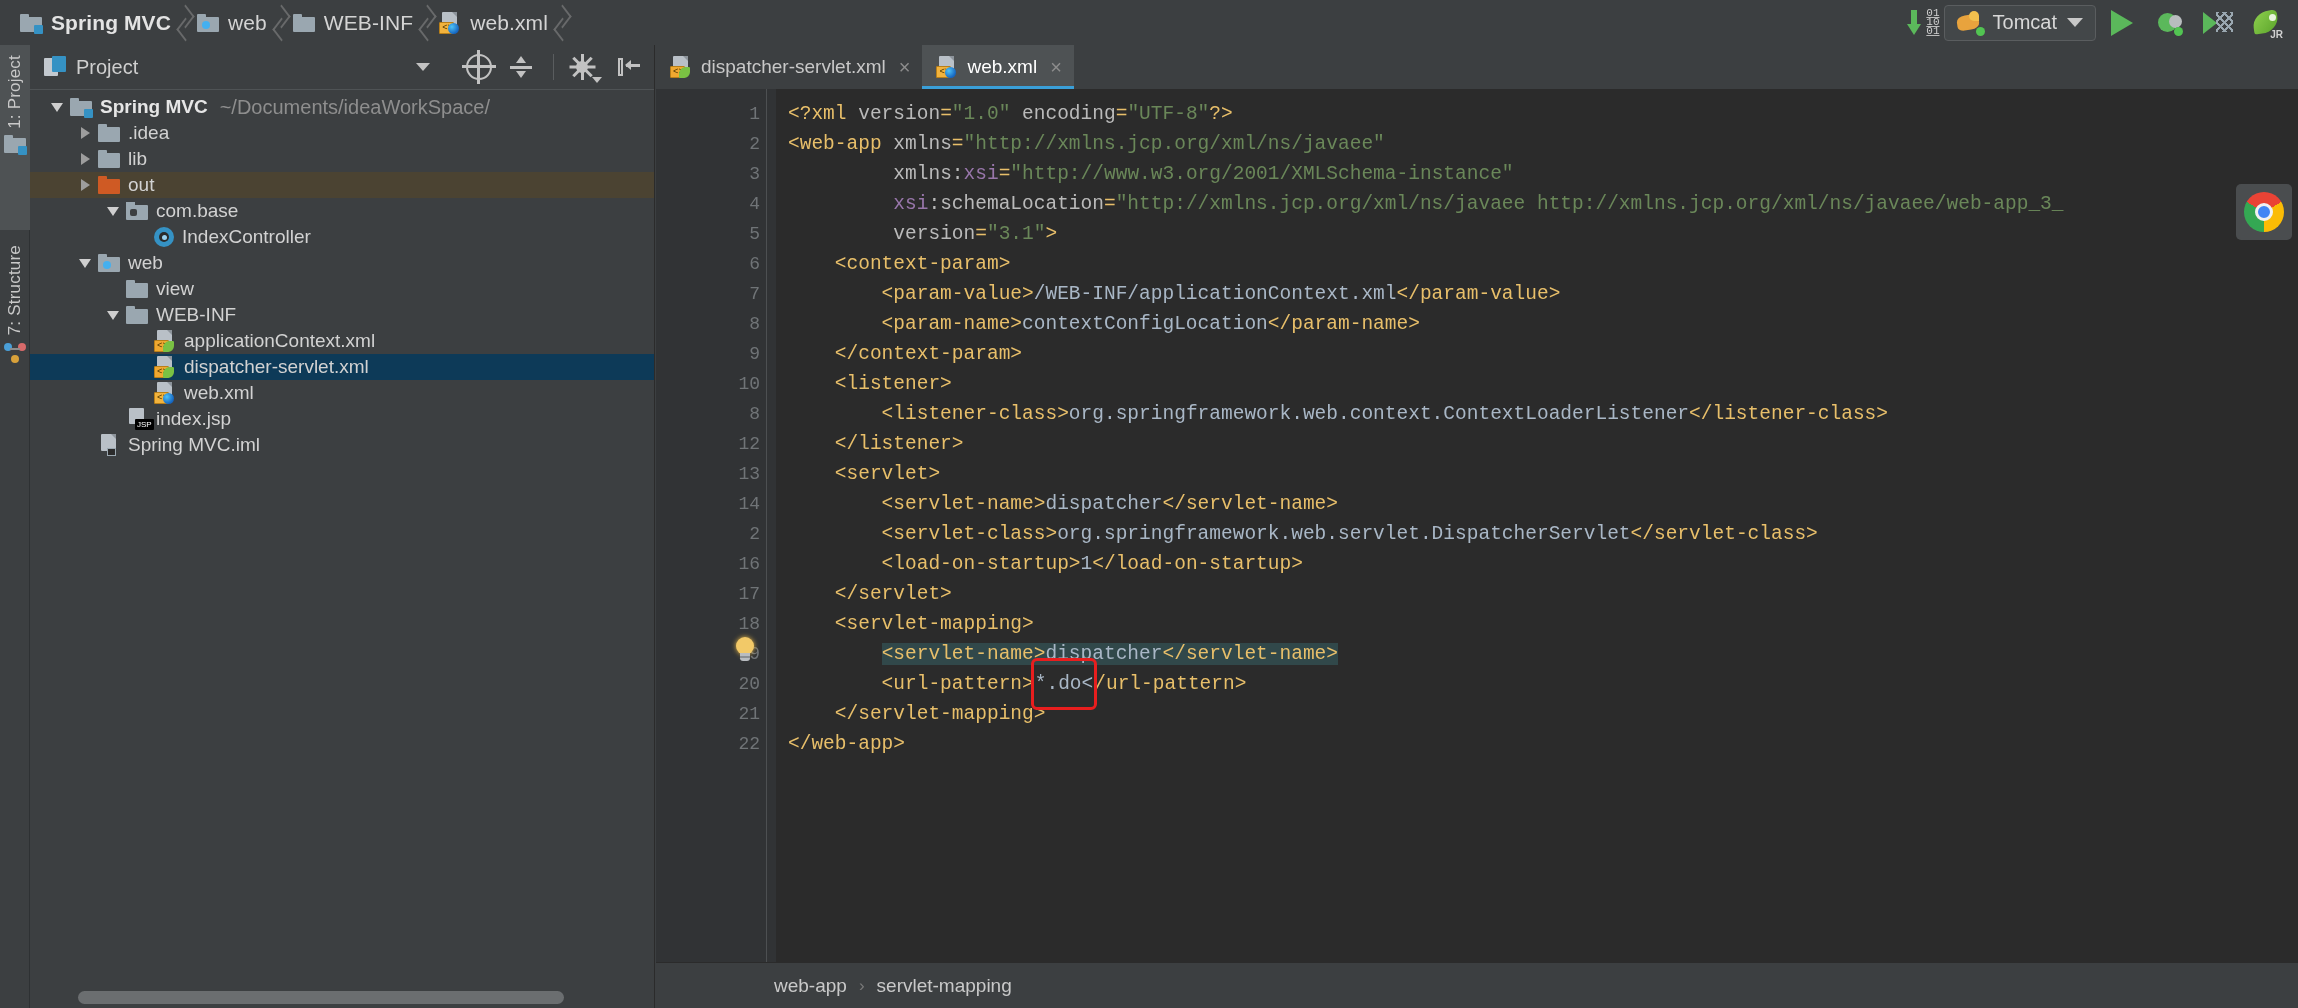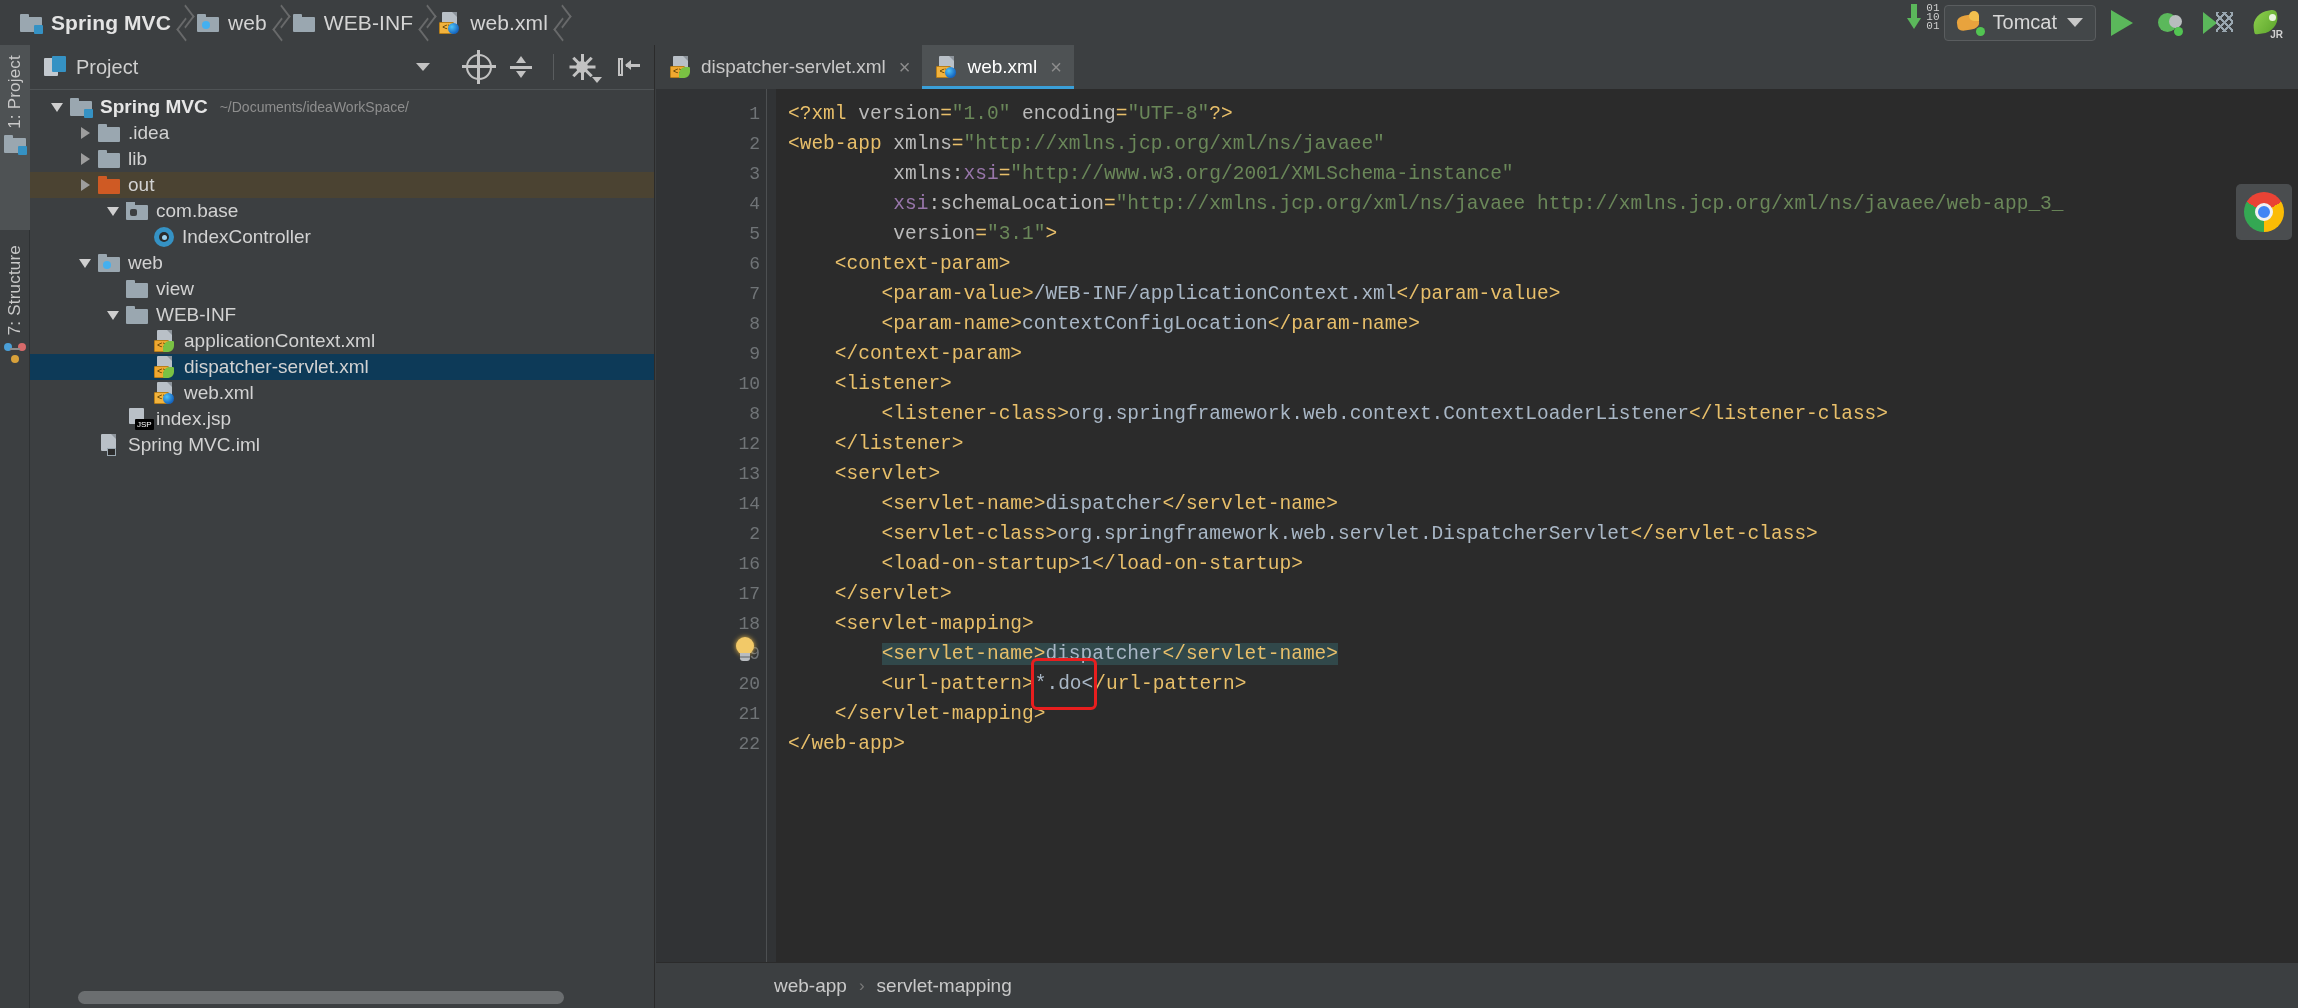--- a/index.html
+++ b/index.html
@@ -176,21 +176,21 @@
   .hide-ico .bar{ position:absolute; left:2px; top:3px; width:5px; height:18px; border:2px solid #c2c2c2; }
   .hide-ico .ar{ position:absolute; right:0px; top:9px; width:14px; height:2.5px; background:#c2c2c2; }
   .hide-ico .arh{ position:absolute; right:9px; top:5px; width:0;height:0;border-top:5px solid transparent;border-bottom:5px solid transparent;border-right:6px solid #c2c2c2; }
 
   #tree{ flex:1; overflow:hidden; position:relative; padding-top:4px; }
   .tr{ display:flex; align-items:center; height:26px; font-size:19px; color:#d2d2d2; white-space:nowrap; position:relative; }
   .tr .twisty{ width:26px; flex:0 0 26px; display:flex; align-items:center; justify-content:center; }
   .tw-right{ width:0;height:0;border-left:9px solid #9d9d9d;border-top:6px solid transparent;border-bottom:6px solid transparent; }
   .tw-down{ width:0;height:0;border-top:9px solid #cfcfcf;border-left:6px solid transparent;border-right:6px solid transparent; }
   .tr .lbl{ margin-left:8px; }
-  .tr .sub{ margin-left:12px; color:#8e8e8e; font-size:14px; }
+  .tr .sub{ margin-left:12px; color:#8e8e8e; font-size:20px; }
   .tr.bold .lbl{ font-weight:bold; color:#e6e6e6; }
   .tr.sel{ background:#0d3a58; }
   .tr.hov{ background:#4b4332; }
 
   #proj-hscroll{ height:22px; position:relative; }
   #proj-hscroll .thumb{ position:absolute; left:48px; top:5px; width:486px; height:13px; background:#6b6e70; border-radius:7px; }
 
   
   #editor{
     position:absolute; left:656px; top:45px; width:1642px; height:963px;
@@ -291,21 +291,21 @@
               <i>&lt;&gt;</i>
             </span>
             <span class="leaf"></span>
           </span>
           <span class="ctext">web.xml</span>
         </div>
         <div class="crumb-sep"></div>
       </div>
 
     <div id="toolbar-right">
-      <div class="tb-btn" style="width:auto;gap:2px;display:flex;align-items:flex-start;">
+      <div class="tb-btn" style="width:auto;gap:2px;display:flex;align-items:center;text-decoration:underline;">
         <span class="dl-arrow">
             <span class="stem"></span>
             <span class="head"></span>
           </span>
         <span class="bits">
           <div>01</div>
           <div>10</div>
           <div>01</div>
         </span>
       </div>

